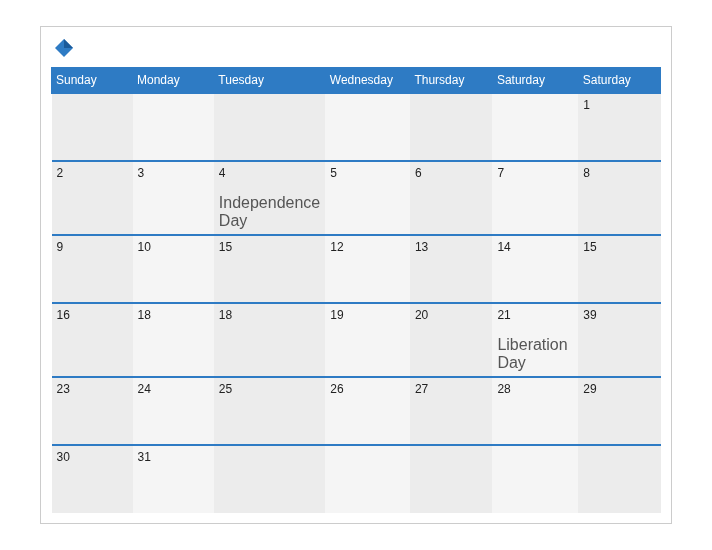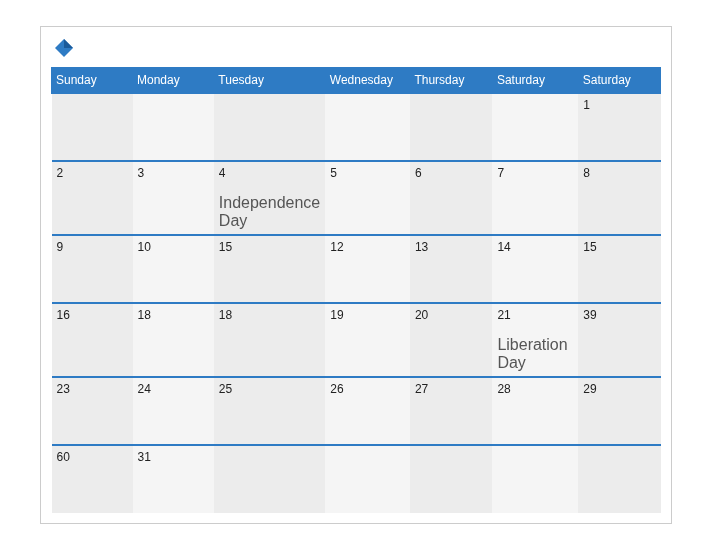--- a/index.html
+++ b/index.html
@@ -232,21 +232,21 @@
           </td>
           <td>
             <span class="day-number">28</span>
           </td>
           <td>
             <span class="day-number">29</span>
           </td>
         </tr>
         <tr>
           <td>
-            <span class="day-number">60</span>
+            <span class="day-number">30</span>
           </td>
           <td>
             <span class="day-number">31</span>
           </td>
           <td></td>
           <td></td>
           <td></td>
           <td></td>
           <td></td>
         </tr>

